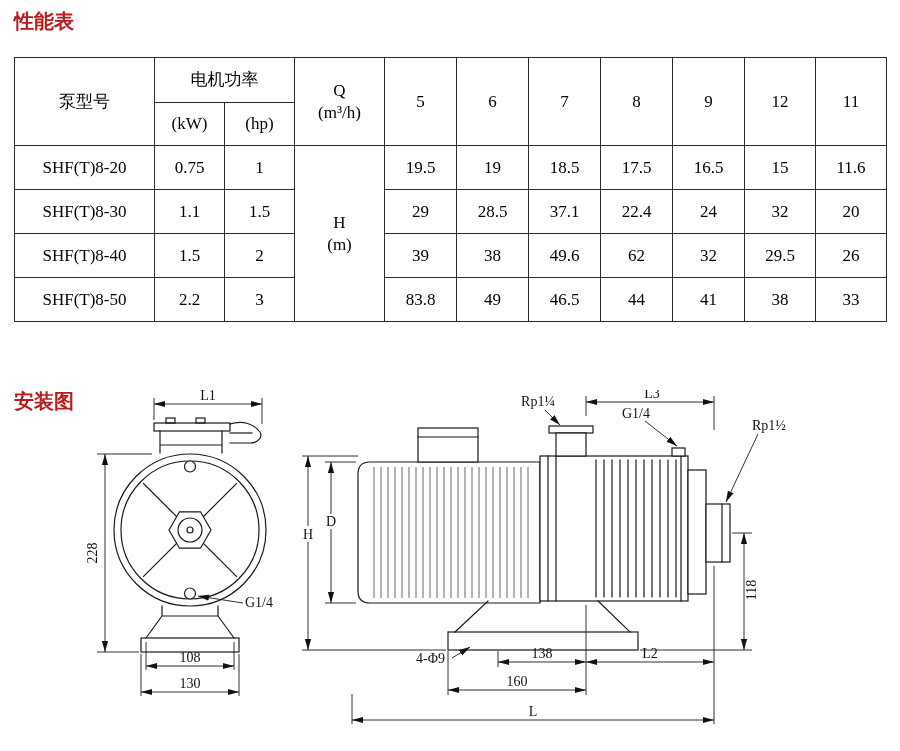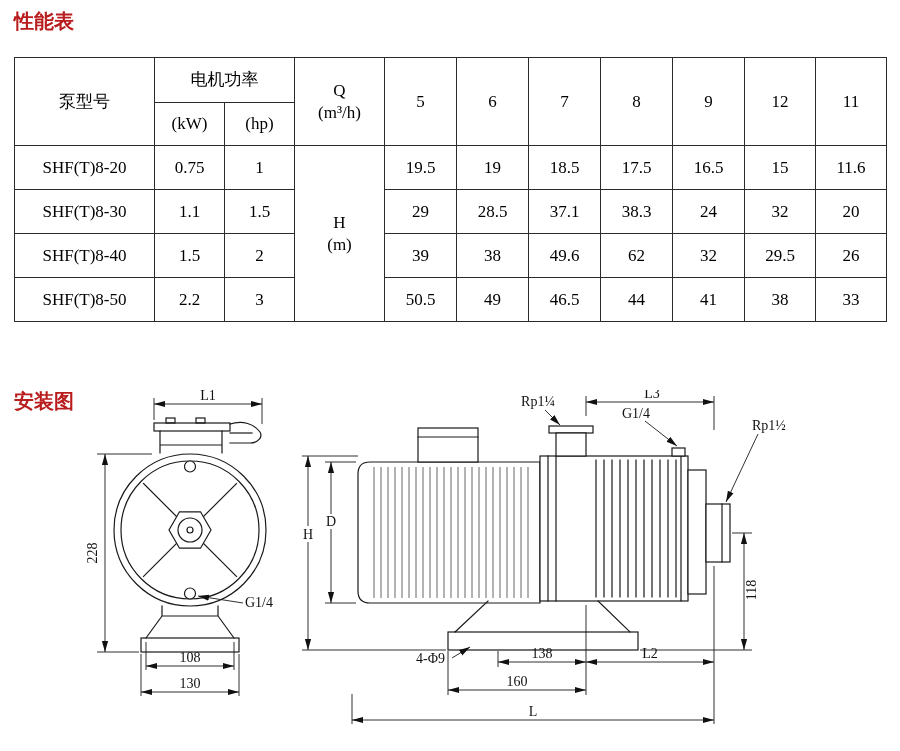--- a/index.html
+++ b/index.html
@@ -76,42 +76,42 @@
     <td>15</td>
     <td>11.6</td>
   </tr>
   <tr class="dr">
     <td>SHF(T)8-30</td>
     <td>1.1</td>
     <td>1.5</td>
     <td>29</td>
     <td>28.5</td>
     <td>37.1</td>
-    <td>38.3</td>
+    <td>22.4</td>
     <td>24</td>
     <td>32</td>
     <td>20</td>
   </tr>
   <tr class="dr">
     <td>SHF(T)8-40</td>
     <td>1.5</td>
     <td>2</td>
     <td>39</td>
     <td>38</td>
     <td>49.6</td>
     <td>62</td>
     <td>32</td>
     <td>29.5</td>
     <td>26</td>
   </tr>
   <tr class="dr">
     <td>SHF(T)8-50</td>
     <td>2.2</td>
     <td>3</td>
-    <td>50.5</td>
+    <td>83.8</td>
     <td>49</td>
     <td>46.5</td>
     <td>44</td>
     <td>41</td>
     <td>38</td>
     <td>33</td>
   </tr>
 </tbody>
   </table>
 

